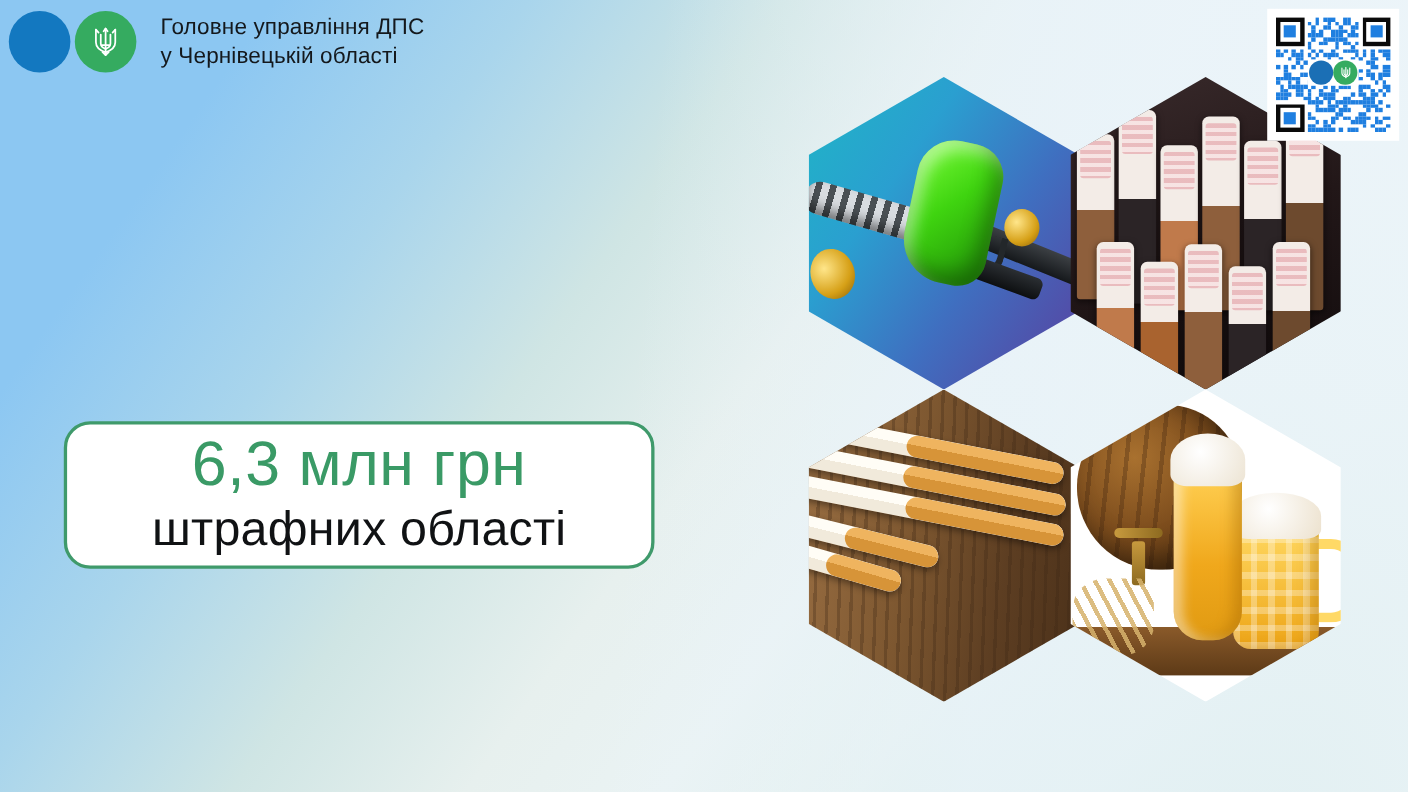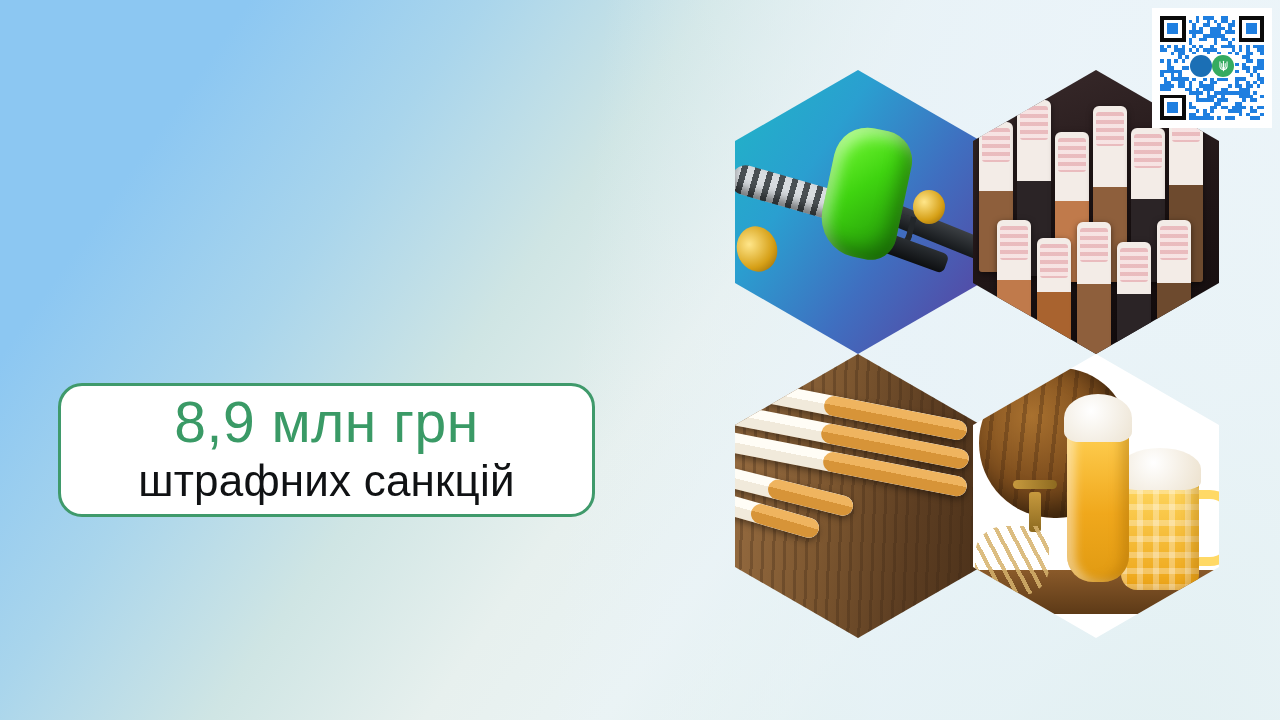--- a/index.html
+++ b/index.html
@@ -385,25 +385,47 @@
   .qr-dot.green { background: #35ab60; display:flex; align-items:center; justify-content:center; }
   .qr-dot .trident { width: 11px; height: 14px; }
 </style>
 </head>
 <body>
 
 <div id="poster">
 
   <div id="bg-wash"></div>
 
+  <div id="header">
+    <div class="logo-wrap">
+      <div class="logo-circle blue"></div>
+      <div class="logo-circle green">
+        <svg class="trident" viewBox="0 0 26 32">
+          <g fill="none" stroke="#ffffff" stroke-width="1.6" stroke-linecap="round" stroke-linejoin="round">
+            <path d="M13 4 L13 28"></path>
+            <path d="M13 28 L10.2 25.4 M13 28 L15.8 25.4"></path>
+            <path d="M4.2 5 L4.2 16.5 C4.2 21.2 8 24 13 25.6"></path>
+            <path d="M21.8 5 L21.8 16.5 C21.8 21.2 18 24 13 25.6"></path>
+            <path d="M4.2 5 L6.6 7.6 M21.8 5 L19.4 7.6"></path>
+            <path d="M8.6 9.4 L8.6 17.6 C8.6 20 10.6 21.6 13 22.4"></path>
+            <path d="M17.4 9.4 L17.4 17.6 C17.4 20 15.4 21.6 13 22.4"></path>
+            <path d="M13 4 L11.2 6.4 M13 4 L14.8 6.4"></path>
+            <path d="M9.6 19 L16.4 19"></path>
+          </g>
+        </svg>
+      </div>
+    </div>
+    <div id="org-title">Головне управління ДПС
+у Чернівецькій області</div>
+  </div>
 
 
   <div id="stat-box">
-    <div id="stat-value">8,9 млн грн</div>
-    <div id="stat-label">штрафних санкцій</div>
+    <div id="stat-value">6,3 млн грн</div>
+    <div id="stat-label">штрафних області</div>
   </div>
 
   <div class="hex" id="hex-fuel">
     <div class="hex-art art-fuel">
       <div class="fuel-hose2"></div>
       <div class="fuel-hose"></div>
       <div class="fuel-gold a"></div>
       <div class="fuel-gold b"></div>
       <div class="fuel-trigger"></div>
       <div class="fuel-spout"></div>

